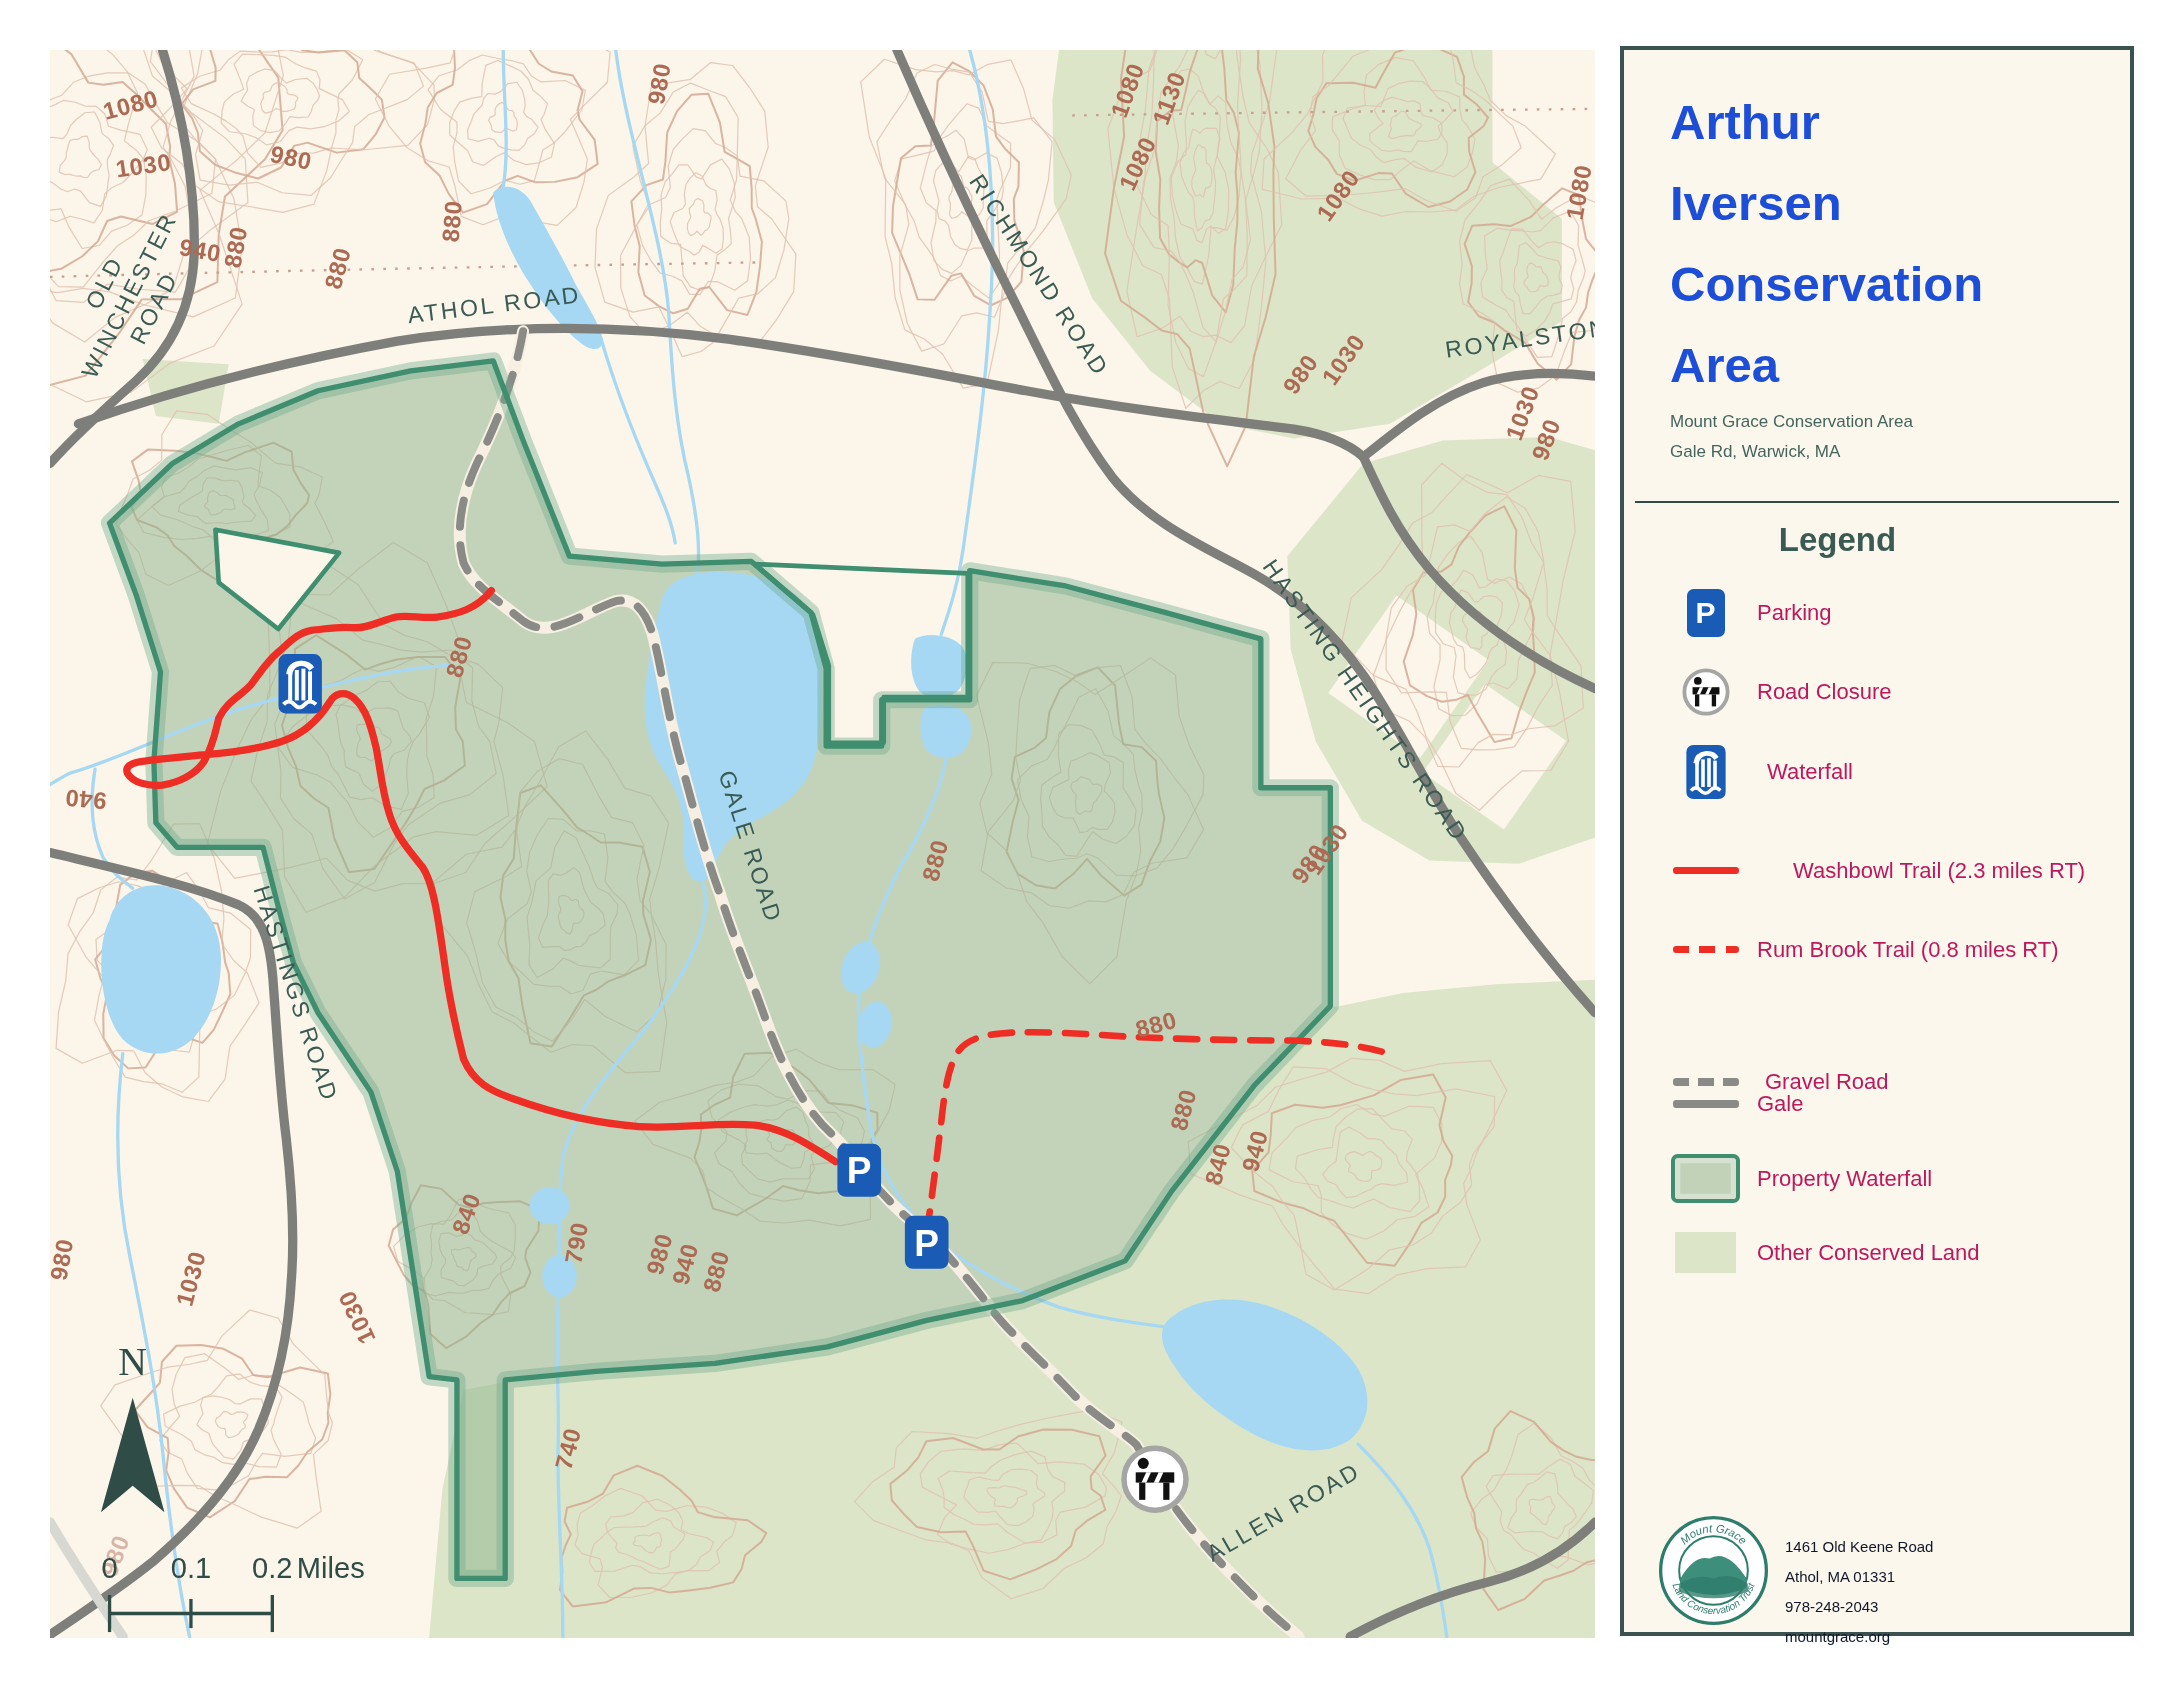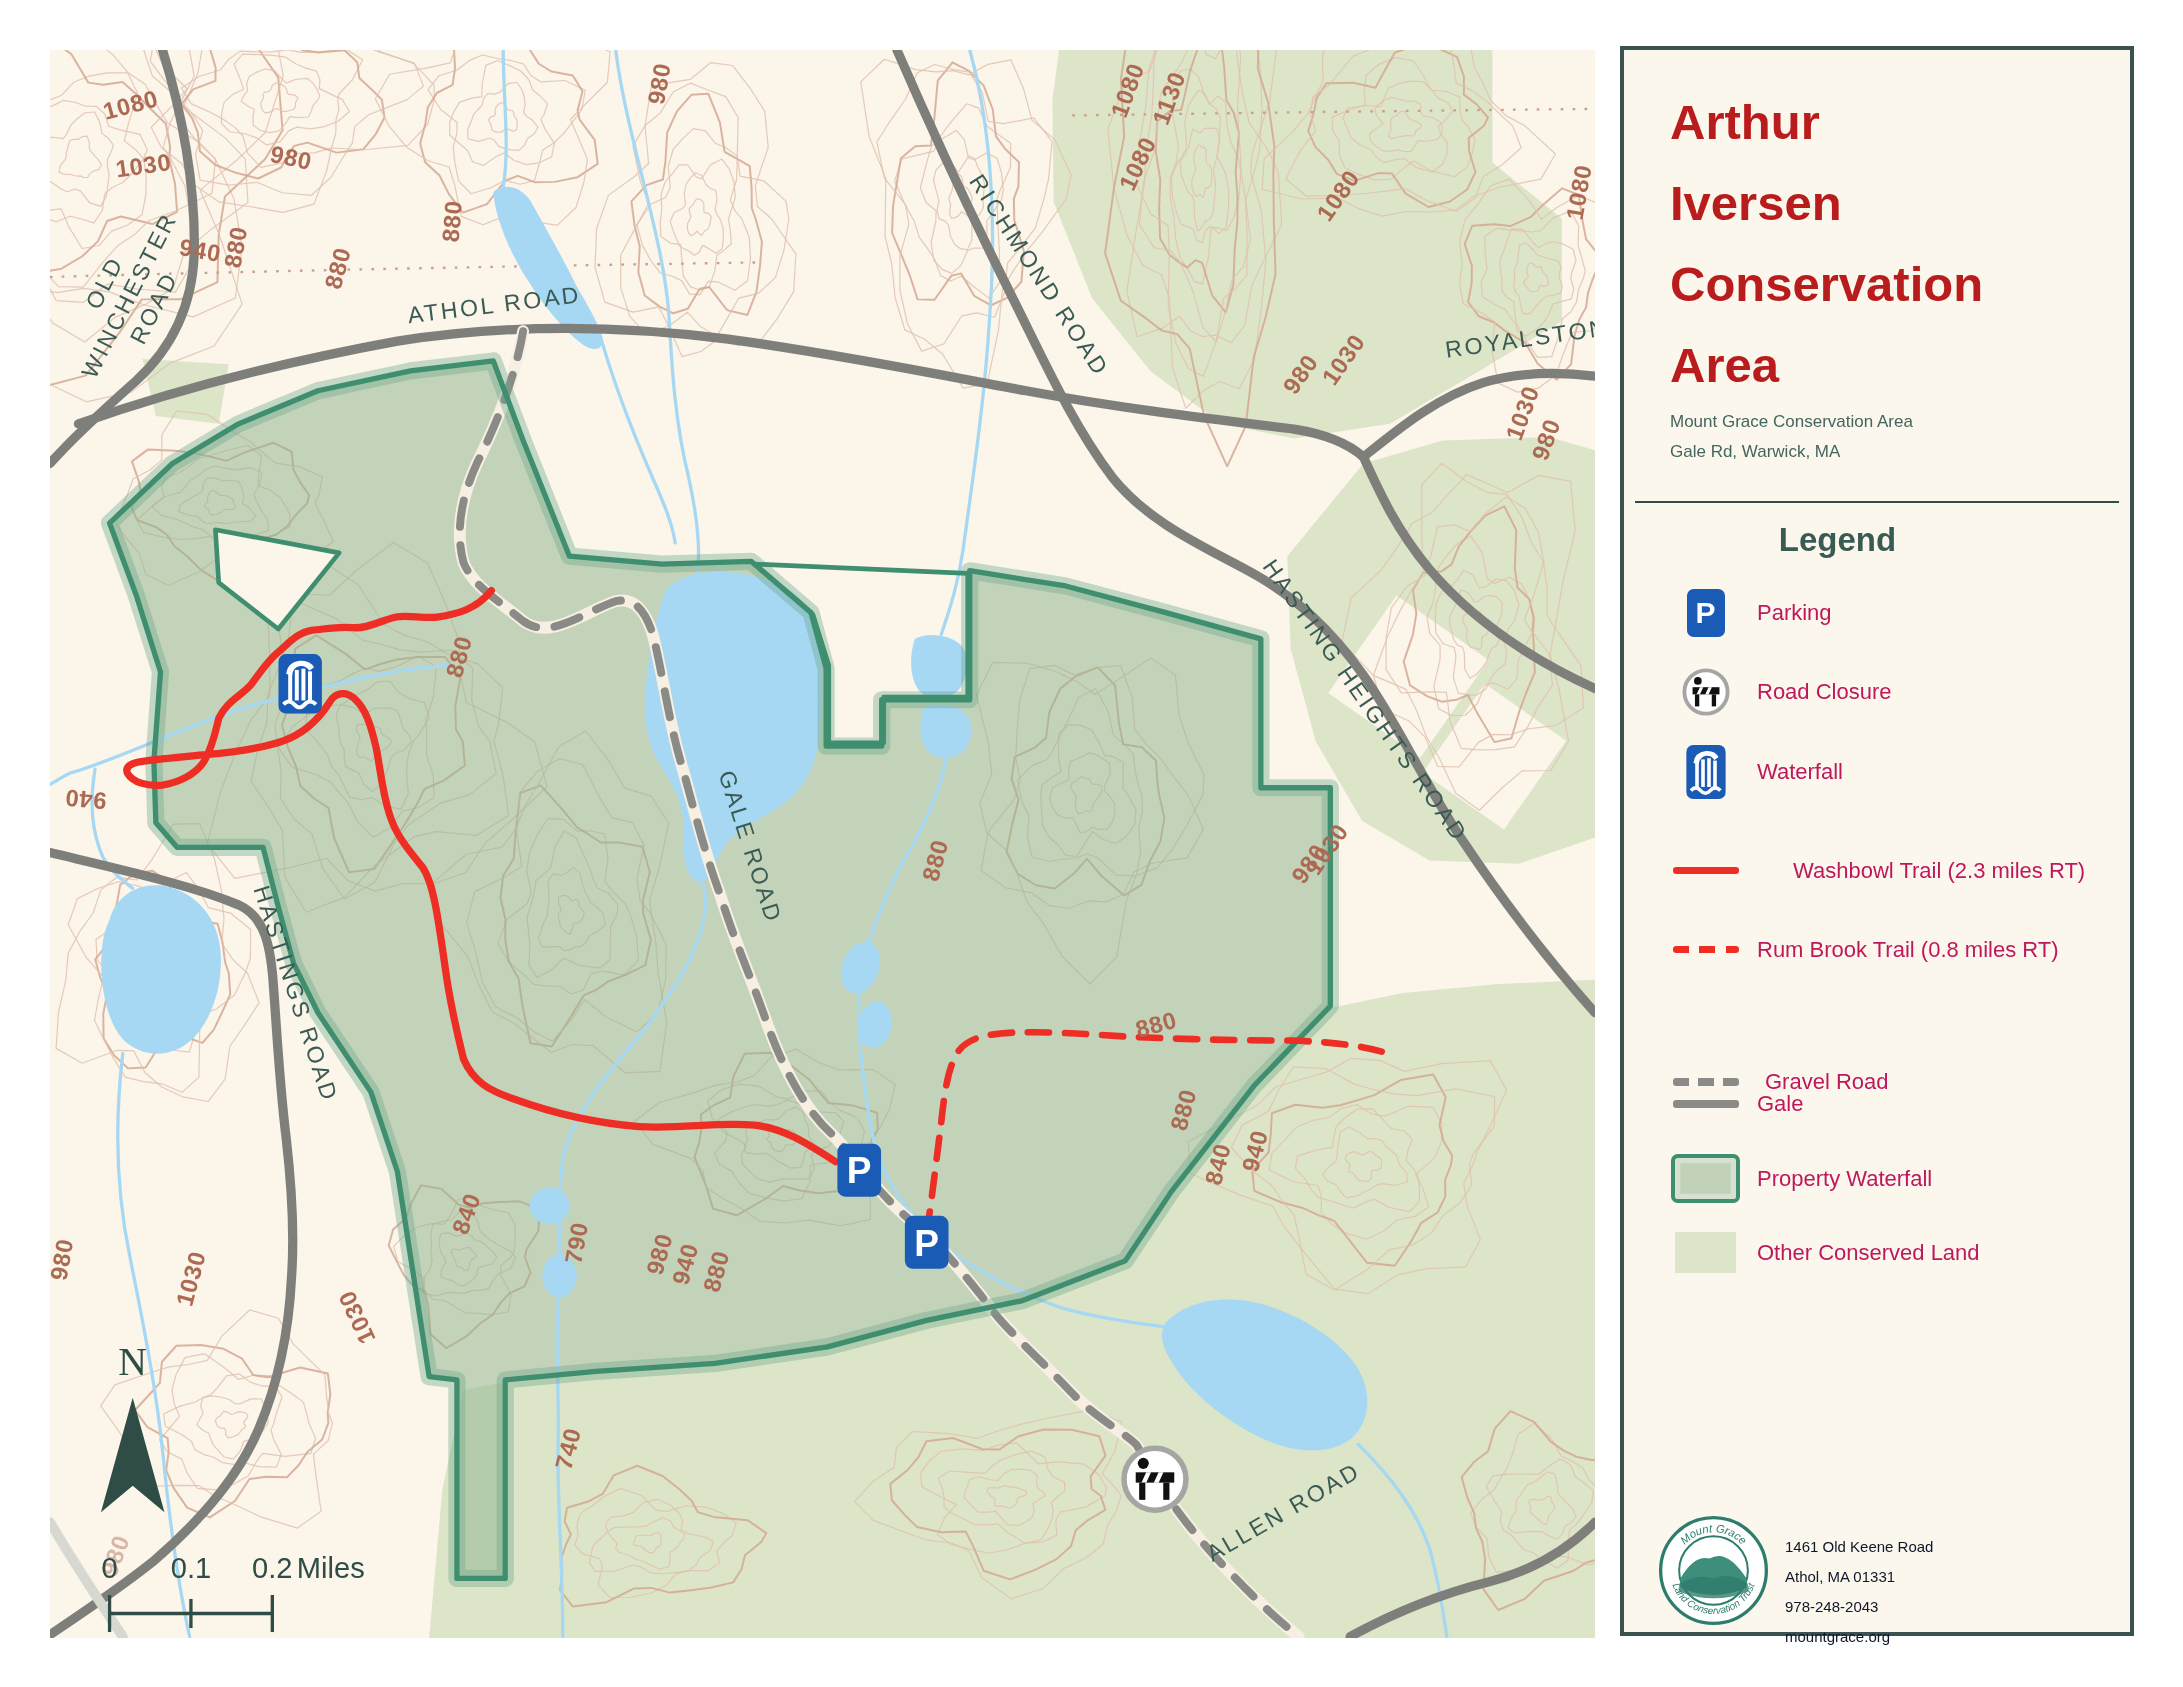--- a/index.html
+++ b/index.html
@@ -9,21 +9,21 @@
   .clabel{font-size:36px;font-weight:700;fill:#AC6A53;letter-spacing:1px;text-anchor:middle;}
   .clabel.faded{opacity:.45;}
   .rlabel{font-size:35px;font-weight:500;fill:#3A5B54;letter-spacing:4px;text-anchor:middle;}
   .compass{font-family:"Liberation Serif",serif;font-size:60px;fill:#2F4C47;text-anchor:middle;}
   .scaletxt{font-size:44px;fill:#2F4C47;}
   .pletter{font-size:56px;font-weight:700;fill:#ffffff;text-anchor:middle;}
 
   
   .panel{position:absolute;left:1620px;top:46px;width:514px;height:1590px;background:#FCF7ED;
          border:4.6px solid #3A5350;box-sizing:border-box;}
-  .title{position:absolute;left:46px;top:32px;font-size:49px;font-weight:700;color:#b91c1c;line-height:81px;}
+  .title{position:absolute;left:46px;top:32px;font-size:49px;font-weight:700;color:#1d4ed8;line-height:81px;}
   .subtitle{position:absolute;left:46px;top:357px;font-size:17px;color:#44655E;line-height:30px;font-weight:400;}
   .hrule{position:absolute;left:10.6px;right:10.6px;top:451px;border-top:2px solid #2F4C47;}
   .legend-title{position:absolute;left:0;right:79px;top:471px;text-align:center;font-size:33px;
                 font-weight:700;color:#3A5B54;}
   .lrow{position:absolute;left:42px;right:20px;height:53px;display:flex;align-items:center;}
   .lrow .ic{width:79px;display:flex;justify-content:center;align-items:center;flex:0 0 79px;}
   .lrow .lbl{font-size:22px;color:#be185d;margin-left:12px;}
   .ptile{width:38px;height:48px;background:#1A5CB5;border-radius:6.6px;display:flex;align-items:center;
          justify-content:center;color:#fff;font-weight:700;font-size:30px;}
   .swl{width:66px;height:6.6px;border-radius:3.3px;background:#EE2E24;}
@@ -414,21 +414,21 @@
       <span class="lbl">Parking</span>
     </div>
     <div class="lrow" style="top:615px;">
       <span class="ic">
         <svg width="48" height="48" viewBox="0 0 100 100">
             <use href="#rc-glyph"></use>
           </svg>
       </span>
       <span class="lbl">Road Closure</span>
     </div>
-    <div class="lrow" style="top:695px;">
+    <div class="lrow" style="top:695px;gap:10px;">
       <span class="ic">
         <svg width="40" height="54" viewBox="0 0 66 90">
             <use href="#wf-glyph"></use>
           </svg>
       </span>
       <span class="lbl">Waterfall</span>
     </div>
     <div class="lrow" style="top:794px;gap:36px;">
       <span class="ic">
           <span class="swl"></span>

